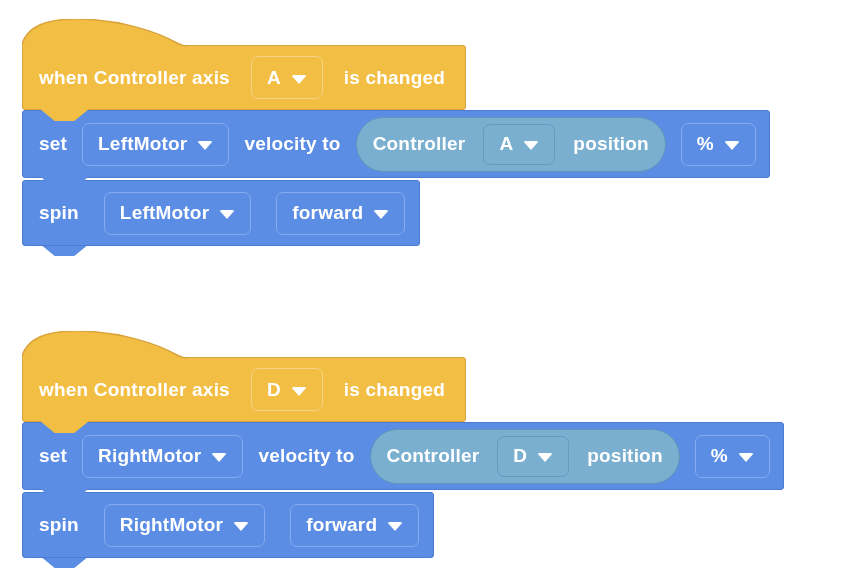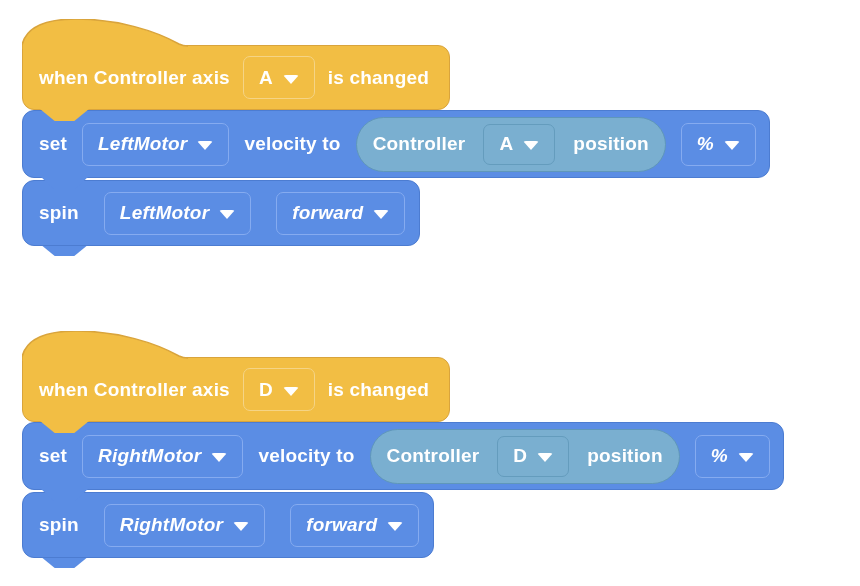--- a/index.html
+++ b/index.html
@@ -16,45 +16,45 @@
     font-weight:700;
     color:var(--text);
     position:relative;
   }
   .stack{position:absolute;display:flex;flex-direction:column;align-items:flex-start;}
   .stack1{left:22px;top:45px;}
   .stack2{left:22px;top:357px;}
 
   .row{
     display:flex;align-items:center;width:max-content;
-    border:1px solid;border-radius:12px;
+    border:1px solid;border-radius:3px;
     font-size:19px;letter-spacing:.2px;white-space:nowrap;
     position:relative;z-index:1;
   }
   .row-hat{
     height:65px;background:var(--event-fill);border-color:var(--event-border);
-    border-top-left-radius:0;padding:0 20px 0 16px;gap:13px;
+    border-top-left-radius:0;padding:0 20px 0 16px;gap:21px;
   }
   .row-set{
     height:68px;background:var(--motion-fill);border-color:var(--motion-border);
     padding:0 13px 0 16px;gap:15px;
   }
   .row-spin{
     height:66px;margin-top:2px;background:var(--motion-fill);border-color:var(--motion-border);
     padding:0 14px 0 16px;gap:25px;
   }
 
   .hat-dome{position:absolute;left:-1px;top:-27px;z-index:2;display:block;}
 
   .dd{
     display:inline-flex;align-items:center;gap:10px;
     height:43px;padding:0 15px;border:1px solid;border-radius:7px;cursor:pointer;
   }
   .dd-event{background:var(--event-fill);border-color:var(--event-dd-border);}
-  .dd-motion{background:var(--motion-fill);border-color:var(--motion-dd-border);font-style:italic;}
+  .dd-motion{background:var(--motion-fill);border-color:var(--motion-dd-border);}
   .dd-reporter{background:var(--reporter-fill);border-color:var(--reporter-dd-border);height:41px;}
   .caret{
     width:0;height:0;margin-top:3px;
     border-left:8px solid transparent;border-right:8px solid transparent;
     border-top:9px solid var(--text);border-radius:3px;
   }
   .oval{
     display:inline-flex;align-items:center;gap:18px;
     height:55px;padding:0 16px;border-radius:28px;
     background:var(--reporter-fill);border:1px solid var(--reporter-border);

